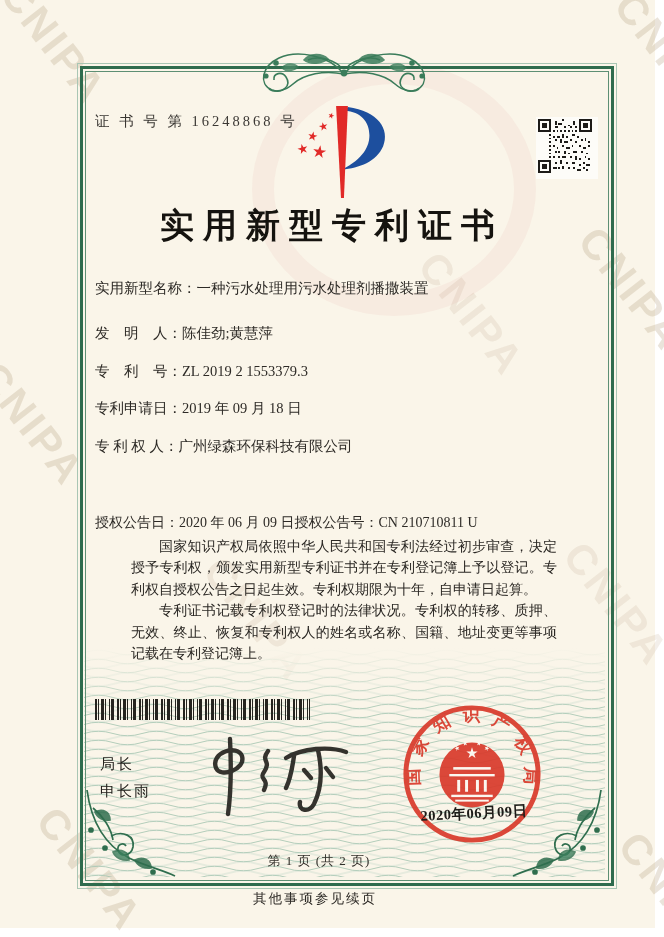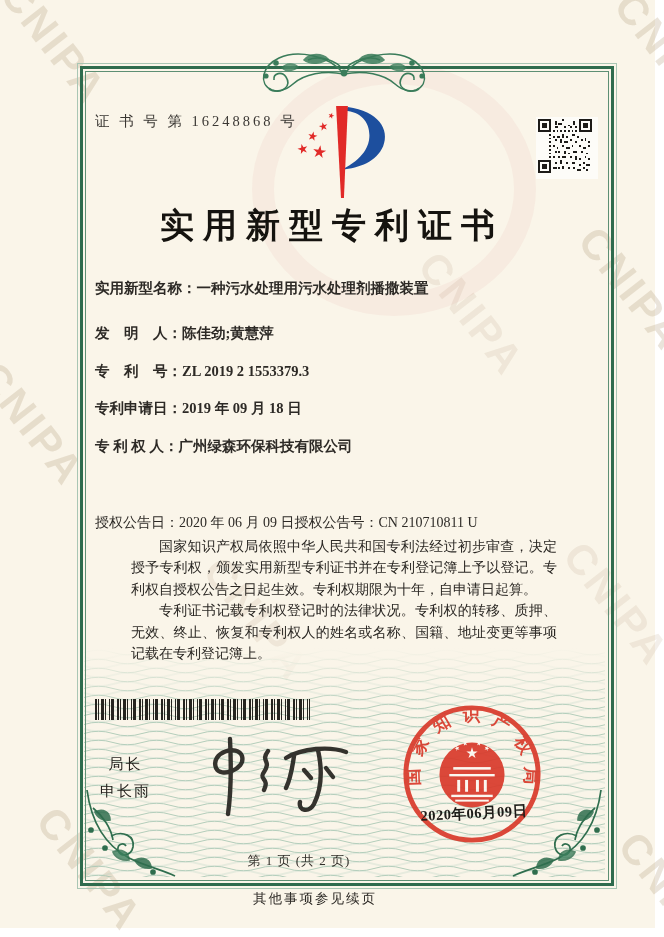--- a/index.html
+++ b/index.html
@@ -22,44 +22,44 @@
   
   .waves{position:absolute;left:84px;top:648px;width:521px;height:229px;overflow:hidden;}
   .waves-fade{position:absolute;left:84px;top:648px;width:521px;height:60px;
       background:linear-gradient(#faf5e9,rgba(250,245,233,0));}
   
   .cert-no{position:absolute;left:95px;top:112px;font-size:14.5px;letter-spacing:3px;color:#3a3733;}
   .qr{position:absolute;left:536px;top:117px;width:58px;height:58px;background:#fdfcf8;padding:2px;}
   .logo{position:absolute;left:282px;top:104px;width:118px;height:98px;}
   .title{position:absolute;left:0;width:664px;top:203px;text-align:center;
          font-size:34px;font-weight:bold;letter-spacing:9px;color:#15130f;}
-  .row{position:absolute;left:95px;width:432px;display:flex;font-size:14.5px;line-height:21px;font-weight:bold;}
+  .row{position:absolute;left:95px;width:432px;display:flex;font-size:14.5px;line-height:21px;}
   .lbl{flex:0 0 auto;white-space:nowrap;color:#2d2a26;}
   .val{flex:1 1 auto;color:#2d2a26;}
   .r1{top:278px}.r2{top:323px}.r3{top:361px}.r4{top:398px}.r5{top:436px}.r6{top:474px}
   .grant{position:absolute;top:514px;left:95px;width:470px;font-size:14px;display:flex;}
   .grant .pair2{}
   .paras{position:absolute;left:95px;top:536px;width:426px;font-size:14px;line-height:21.4px;
          text-align:justify;color:#2b2824;margin-left:36px;}
   .paras p{margin:0;text-indent:2em;}
   .barcode{position:absolute;left:95px;top:699px;width:215px;height:21px;
       background:repeating-linear-gradient(90deg,
         #26241f 0 2px,transparent 2px 3px,
         #26241f 3px 4px,transparent 4px 6px,
         #26241f 6px 9px,transparent 9px 10px,
         #26241f 10px 11px,transparent 11px 14px,
         #26241f 14px 15px,transparent 15px 16px,
         #26241f 16px 19px,transparent 19px 22px);}
   .director{position:absolute;left:100px;top:755px;font-size:15px;letter-spacing:2px;color:#23201c;}
-  .director div{margin-bottom:8px;text-align:center;}
+  .director div{margin-bottom:8px;}
   .signature{position:absolute;left:190px;top:726px;width:170px;height:100px;}
   .seal{position:absolute;left:398px;top:700px;width:148px;height:148px;}
   .seal-date{position:absolute;left:404px;top:804px;width:140px;text-align:center;
       font-size:14.5px;font-weight:600;letter-spacing:0.5px;color:#1d1b18;transform:rotate(-3deg);}
-  .page-info{position:absolute;left:64px;top:852px;width:470px;text-align:center;
+  .page-info{position:absolute;left:84px;top:852px;width:470px;text-align:center;
       font-size:13px;letter-spacing:1px;color:#33302b;}
   .footer-note{position:absolute;left:80px;top:890px;width:470px;text-align:center;
       font-size:13.5px;letter-spacing:2px;color:#2b2824;}
   .ornament-top{position:absolute;left:236px;top:46px;width:216px;height:54px;}
   .corner{position:absolute;width:96px;height:94px;}
   .corner.bl{left:83px;top:786px;}
   .corner.br{left:509px;top:786px;transform:scaleX(-1);}
 </style>
 </head>
 <body>

